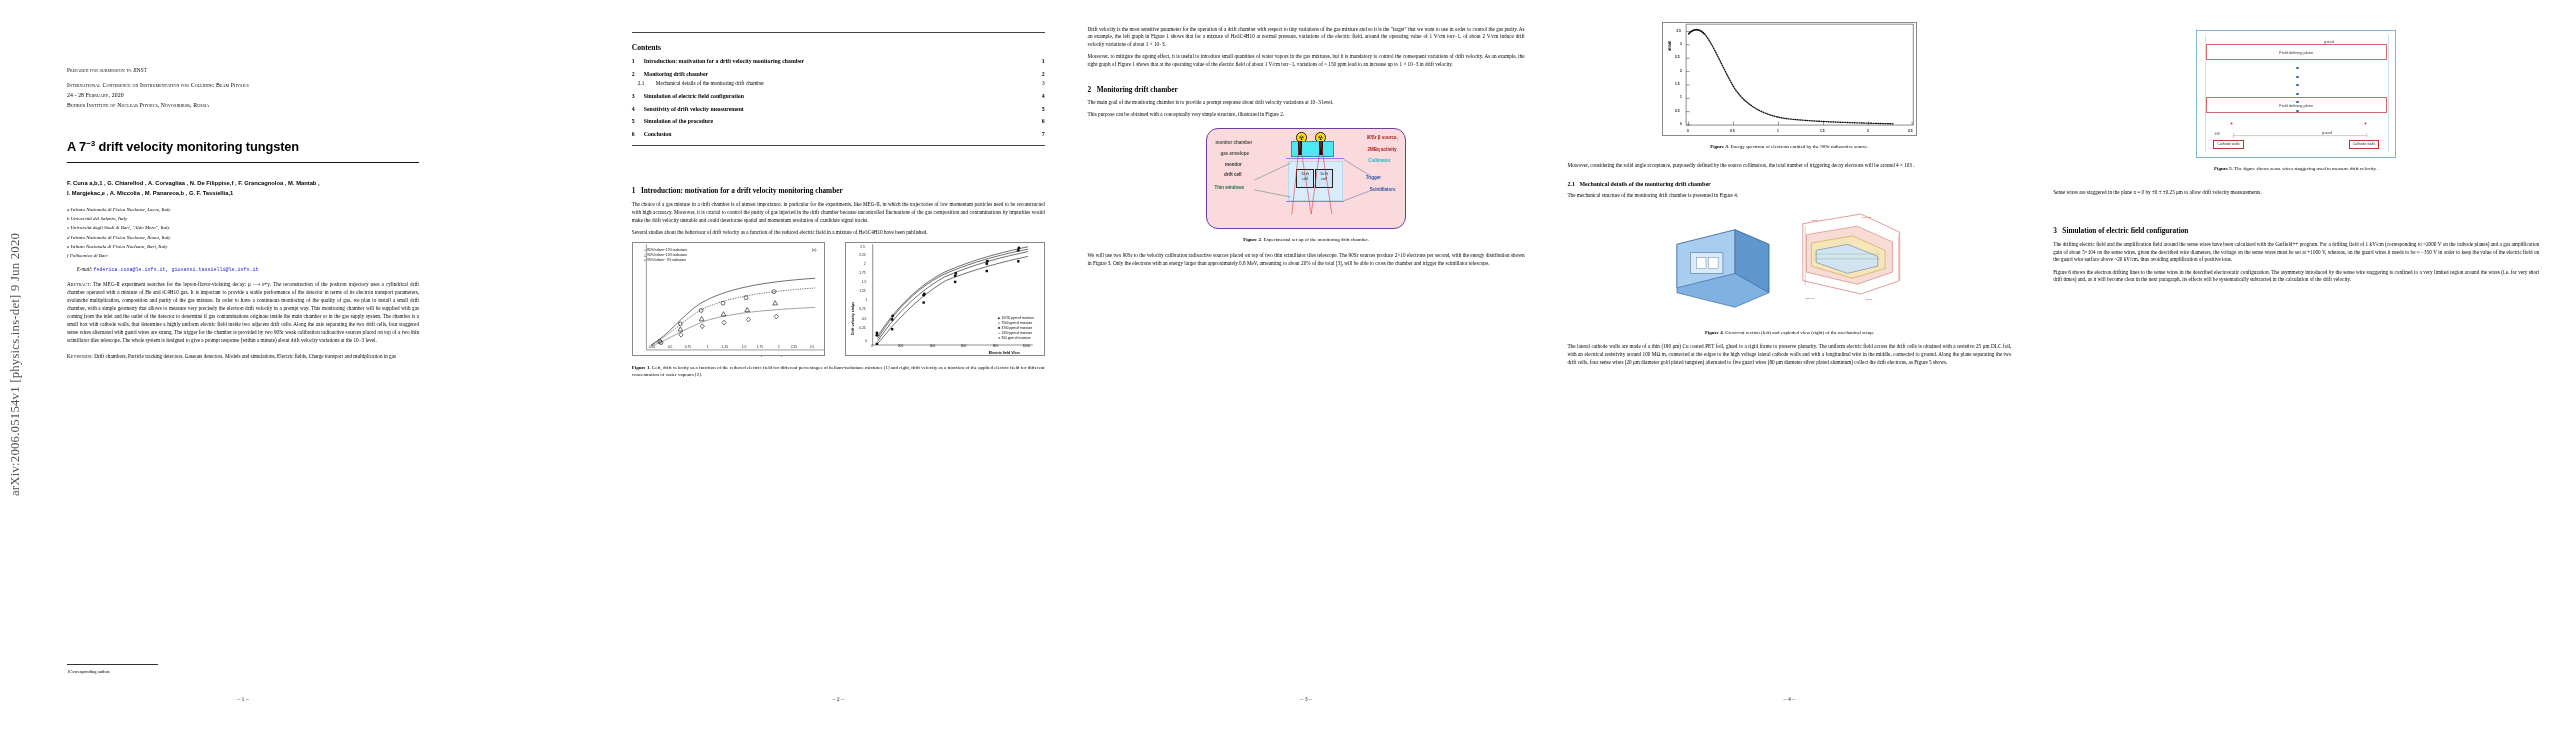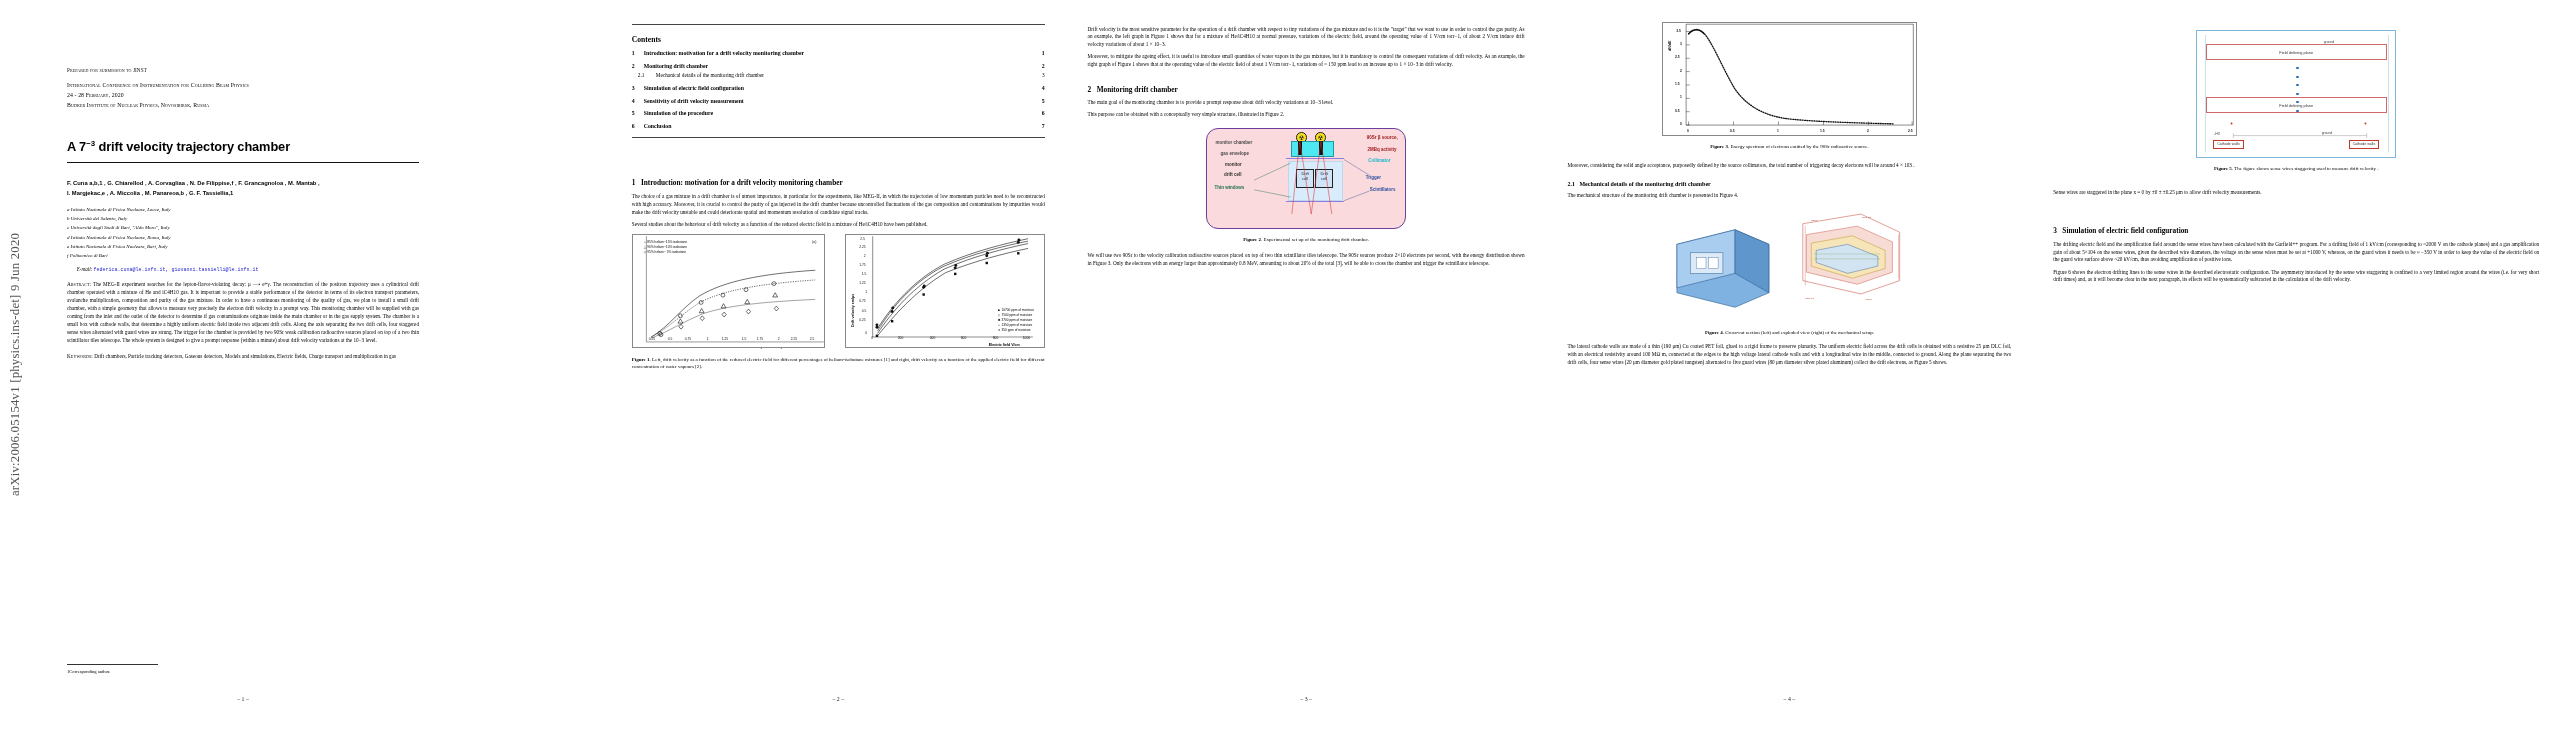--- a/index.html
+++ b/index.html
@@ -104,21 +104,21 @@
       <span>arXiv:2006.05154v1  [physics.ins-det]  9 Jun 2020</span>
     </div>
 
     <div class="col" style="left:67px;top:66px;width:352px;">
       <div class="hdr-line hdr-jinst smallcaps">Prepared for submission to JINST</div>
       <div class="conf smallcaps">International Conference on Instrumentation for Colliding Beam Physics</div>
       <div class="conf smallcaps">24 - 28 February, 2020</div>
       <div class="conf smallcaps">Budker Institute of Nuclear Physics, Novosibirsk, Russia</div>
 
       <h1 class="title" style="margin-top:28px;">
-        <span>A 7</span><sup>−3</sup><span> drift velocity trajectory chamber</span>
+        <span>A 7</span><sup>−3</sup><span> drift velocity monitoring tungsten</span>
       </h1>
       <hr class="rule">
 
       <div class="authors" style="margin-top:14.6px;">
         <div>F. Cuna a,b,1 , G. Chiarellod , A. Corvagliaa , N. De Filippise,f , F. Grancagnoloa , M. Mantab ,</div>
         <div>I. Margjekac,e , A. Miccolia , M. Panareoa,b , G. F. Tassiellia,1</div>
       </div>
 
       <div class="aff" style="margin-top:6.7px;">
         <div>a Istituto Nazionale di Fisica Nucleare, Lecce, Italy</div>
@@ -147,21 +147,21 @@
 
     <div class="col" style="left:67px;bottom:55px;width:352px;">
       <hr class="footnote-rule">
       <div class="footnote">1Corresponding author.</div>
     </div>
 
     <div class="pg-num" style="left:67px;width:352px;">– 1 –</div>
   </div>
 
   <div class="page p2">
-    <div class="col" style="left:24px;top:24px;width:413px;">
+    <div class="col" style="left:24px;top:32px;width:413px;">
       <hr class="rule-thin">
       <div class="contents-h" style="margin-top:9.7px;">Contents</div>
 
       <div class="toc-row">
         <span class="toc-num">1</span>
         <span class="toc-lbl">Introduction: motivation for a drift velocity monitoring chamber</span>
         <span class="toc-pg">1</span>
       </div>
       <div class="toc-row">
         <span class="toc-num">2</span>

